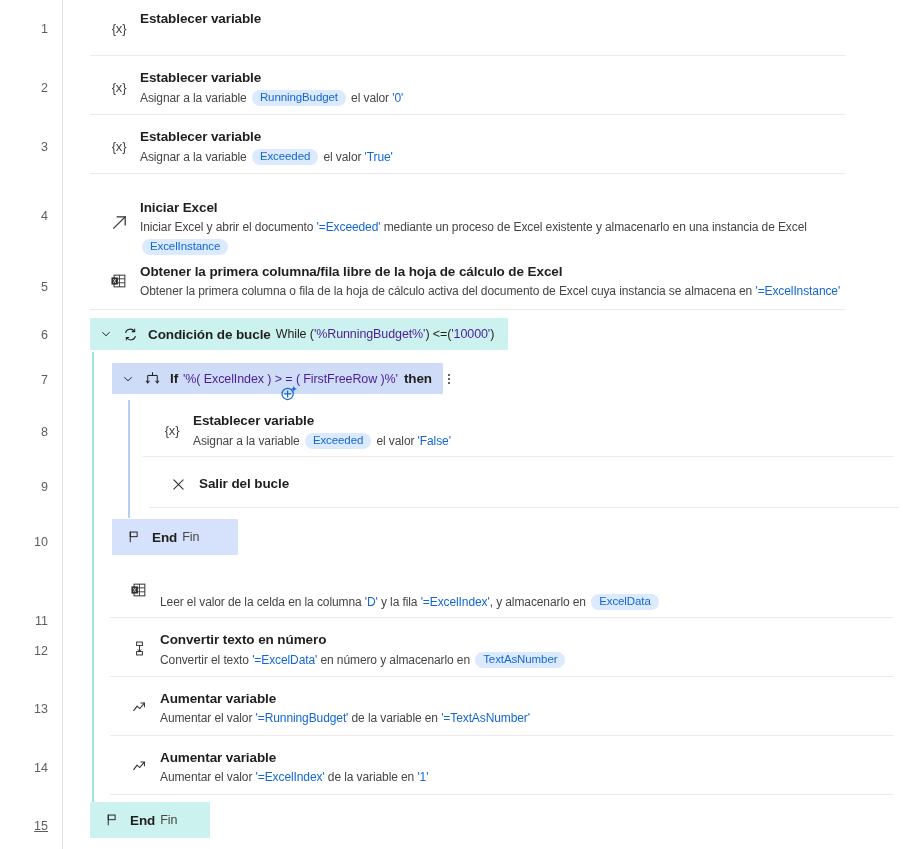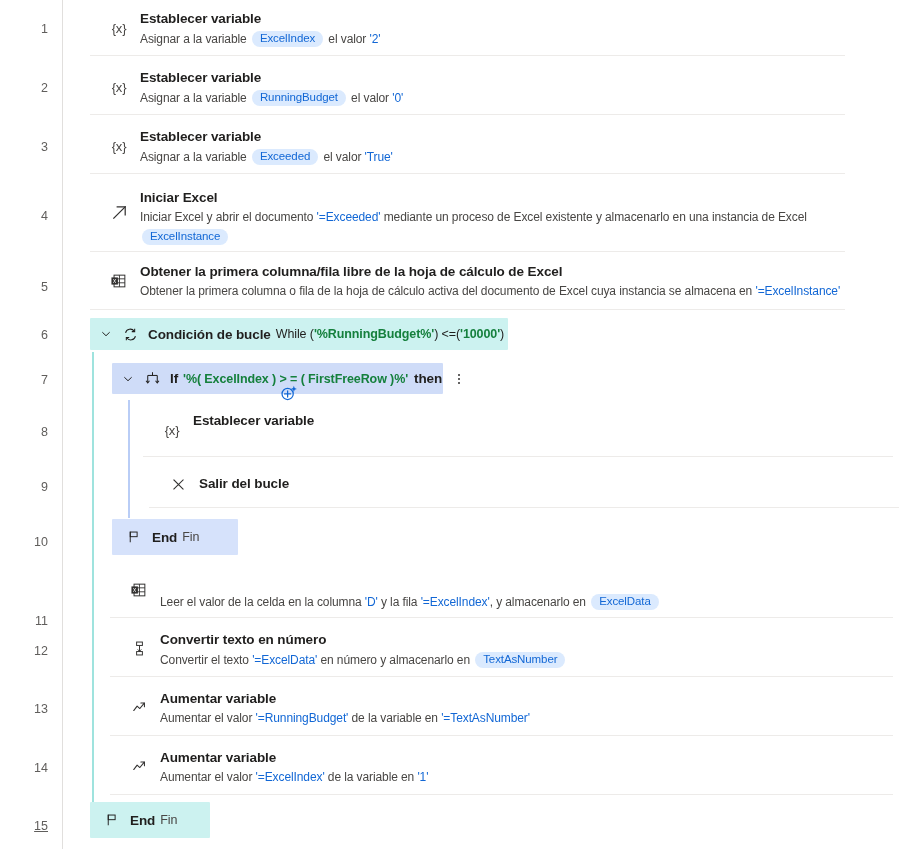--- a/index.html
+++ b/index.html
@@ -151,21 +151,21 @@
     letter-spacing: -0.1px;
   }
   .blk-expr {
     font-size: 12.5px;
     font-weight: normal;
     color: #201f1e;
     white-space: nowrap;
     margin-left: 5px;
     letter-spacing: -0.1px;
   }
-  .blk-expr .val { color: #15803d; font-weight: bold; }
+  .blk-expr .val { color: #4c1d95; }
   .blk-sub {
     font-size: 12.5px;
     font-weight: normal;
     color: #484644;
     margin-left: 5px;
   }
   .kebab {
     margin-left: 10px;
     width: 14px;
     height: 18px;
@@ -209,21 +209,20 @@
 
   <div class="rail teal" style="left:92px; top:352px; height:482px;"></div>
   <div class="rail blue" style="left:128px; top:400px; height:118px;"></div>
 
   <div class="row" style="top:0px;">
     <div class="rownum" style="top:23px;">1</div>
     <div class="card" style="left:90px; top:0px; width:755px; height:56px;">
       <div class="card-inner">
         <div class="icon ic-varx" style="left:18px; top:17px;">{x}</div>
         <div class="title" style="left:50px; top:11px;">Establecer variable</div>
-        <div class="desc" style="left:50px; top:31px;">Asignar a la variable <span class="pill">ExcelIndex</span> el valor <span class="val">'2'</span></div>
       </div>
     </div>
   </div>
 
   <div class="row" style="top:59px;">
     <div class="rownum" style="top:23px;">2</div>
     <div class="card" style="left:90px; top:0px; width:755px; height:56px;">
       <div class="card-inner">
         <div class="icon ic-varx" style="left:18px; top:17px;">{x}</div>
         <div class="title" style="left:50px; top:11px;">Establecer variable</div>
@@ -238,21 +237,21 @@
       <div class="card-inner">
         <div class="icon ic-varx" style="left:18px; top:17px;">{x}</div>
         <div class="title" style="left:50px; top:11px;">Establecer variable</div>
         <div class="desc" style="left:50px; top:31px;">Asignar a la variable <span class="pill">Exceeded</span> el valor <span class="val">'True'</span></div>
       </div>
     </div>
   </div>
 
   <div class="row" style="top:177px;">
     <div class="rownum" style="top:33px;">4</div>
-    <div class="card" style="left:90px; top:0px; width:755px; height:75px;">
+    <div class="card" style="left:90px; top:10px; width:755px; height:75px;">
       <div class="card-inner">
         <div class="icon" style="left:18px; top:24px;">
           <svg viewBox="0 0 20 20" width="19" height="19" fill="none" stroke="#323130" stroke-width="1.3">
             <path d="M4 16 L16 4" stroke-linecap="square"></path>
             <path d="M7.6 4 L16 4 L16 12.4" stroke-linecap="square"></path>
           </svg>
         </div>
         <div class="title" style="left:50px; top:13px;">Iniciar Excel</div>
         <div class="desc" style="left:50px; top:33px;">Iniciar Excel y abrir el documento <span class="val">'=Exceeded'</span> mediante un proceso de Excel existente y almacenarlo en una instancia de Excel</div>
         <div class="desc" style="left:50px; top:52px;"><span class="pill">ExcelInstance</span></div>
@@ -336,20 +335,21 @@
       </svg>
     </div>
   </div>
 
   <div class="row" style="top:403px;">
     <div class="rownum" style="top:23px;">8</div>
     <div class="card" style="left:143px; top:0px; width:750px; height:54px;">
       <div class="card-inner">
         <div class="icon ic-varx" style="left:18px; top:16px;">{x}</div>
         <div class="title" style="left:50px; top:10px;">Establecer variable</div>
+        <div class="desc" style="left:50px; top:30px;">Asignar a la variable <span class="pill">Exceeded</span> el valor <span class="val">'False'</span></div>
       </div>
     </div>
   </div>
 
   <div class="row" style="top:460px;">
     <div class="rownum" style="top:21px;">9</div>
     <div class="card" style="left:149px; top:0px; width:750px; height:48px;">
       <div class="card-inner">
         <div class="icon" style="left:18px; top:13px;">
           <svg viewBox="0 0 20 20" width="17" height="17" fill="none" stroke="#323130" stroke-width="1.3">

